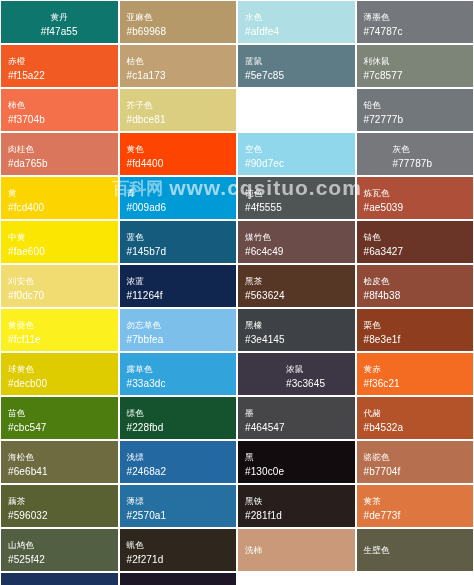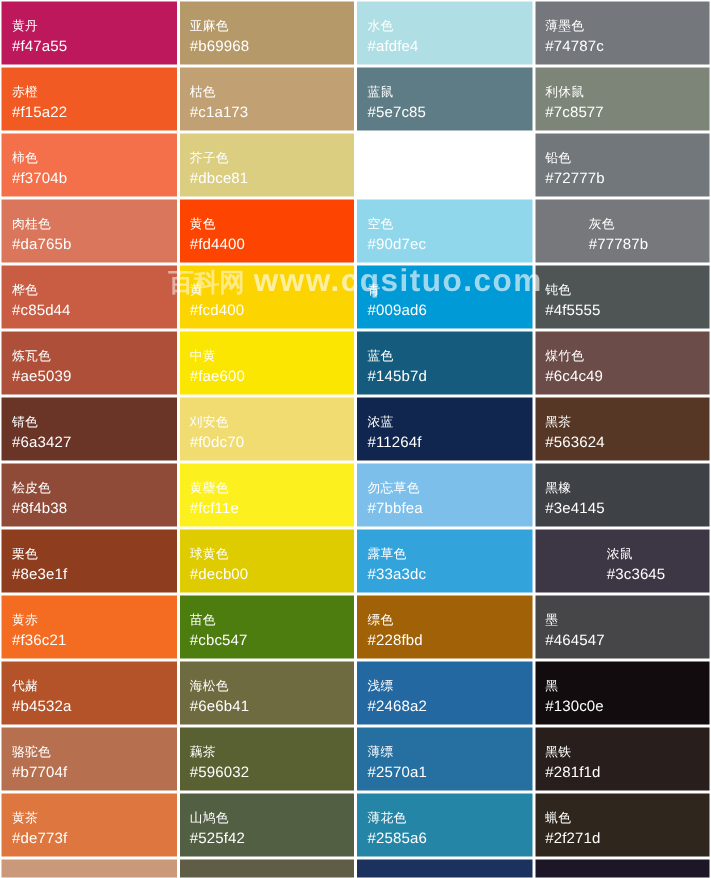--- a/index.html
+++ b/index.html
@@ -74,21 +74,21 @@
     font-weight: bold;
     color: rgba(255,255,255,0.5);
     margin-right: 6px;
     white-space: nowrap;
   }
 </style>
 </head>
 <body>
 
 <div id="palette-grid">
-    <div class="swatch light-text" style="background: #be185d;">
+    <div class="swatch light-text" style="background: #0f766e; align-items: center;">
       <div class="swatch-name">黄丹</div>
       <div class="swatch-hex">#f47a55</div>
     </div>
     <div class="swatch light-text" style="background: rgb(182, 153, 104);">
       <div class="swatch-name">亚麻色</div>
       <div class="swatch-hex">#b69968</div>
     </div>
     <div class="swatch light-text" style="background: rgb(175, 223, 228);">
       <div class="swatch-name">水色</div>
       <div class="swatch-hex">#afdfe4</div>
@@ -138,24 +138,20 @@
       <div class="swatch-hex">#fd4400</div>
     </div>
     <div class="swatch light-text" style="background: rgb(144, 215, 236);">
       <div class="swatch-name">空色</div>
       <div class="swatch-hex">#90d7ec</div>
     </div>
     <div class="swatch light-text" style="background: rgb(119, 120, 123); padding-left: 36px;">
       <div class="swatch-name">灰色</div>
       <div class="swatch-hex">#77787b</div>
     </div>
-    <div class="swatch light-text" style="background: rgb(200, 93, 68);">
-      <div class="swatch-name">桦色</div>
-      <div class="swatch-hex">#c85d44</div>
-    </div>
     <div class="swatch light-text" style="background: rgb(252, 212, 0);">
       <div class="swatch-name">黄</div>
       <div class="swatch-hex">#fcd400</div>
     </div>
     <div class="swatch light-text" style="background: rgb(0, 154, 214);">
       <div class="swatch-name">青</div>
       <div class="swatch-hex">#009ad6</div>
     </div>
     <div class="swatch light-text" style="background: rgb(79, 85, 85);">
       <div class="swatch-name">钝色</div>
@@ -226,21 +222,21 @@
       <div class="swatch-hex">#3c3645</div>
     </div>
     <div class="swatch light-text" style="background: rgb(243, 108, 33);">
       <div class="swatch-name">黄赤</div>
       <div class="swatch-hex">#f36c21</div>
     </div>
     <div class="swatch light-text" style="background: #4d7c0f;">
       <div class="swatch-name">苗色</div>
       <div class="swatch-hex">#cbc547</div>
     </div>
-    <div class="swatch light-text" style="background: #a16207;">
+    <div class="swatch light-text" style="background: #14532d;">
       <div class="swatch-name">缥色</div>
       <div class="swatch-hex">#228fbd</div>
     </div>
     <div class="swatch light-text" style="background: rgb(70, 69, 71);">
       <div class="swatch-name">墨</div>
       <div class="swatch-hex">#464547</div>
     </div>
     <div class="swatch light-text" style="background: rgb(180, 83, 42);">
       <div class="swatch-name">代赭</div>
       <div class="swatch-hex">#b4532a</div>
@@ -273,24 +269,20 @@
       <div class="swatch-name">黑铁</div>
       <div class="swatch-hex">#281f1d</div>
     </div>
     <div class="swatch light-text" style="background: rgb(222, 119, 63);">
       <div class="swatch-name">黄茶</div>
       <div class="swatch-hex">#de773f</div>
     </div>
     <div class="swatch light-text" style="background: rgb(82, 95, 66);">
       <div class="swatch-name">山鸠色</div>
       <div class="swatch-hex">#525f42</div>
-    </div>
-    <div class="swatch light-text" style="background: rgb(37, 133, 166);">
-      <div class="swatch-name">薄花色</div>
-      <div class="swatch-hex">#2585a6</div>
     </div>
     <div class="swatch light-text" style="background: rgb(47, 39, 29);">
       <div class="swatch-name">蝋色</div>
       <div class="swatch-hex">#2f271d</div>
     </div>
     <div class="swatch light-text" style="background: rgb(201, 153, 121);">
       <div class="swatch-name">洗柿</div>
     </div>
     <div class="swatch light-text" style="background: rgb(95, 93, 70);">
       <div class="swatch-name">生壁色</div>

